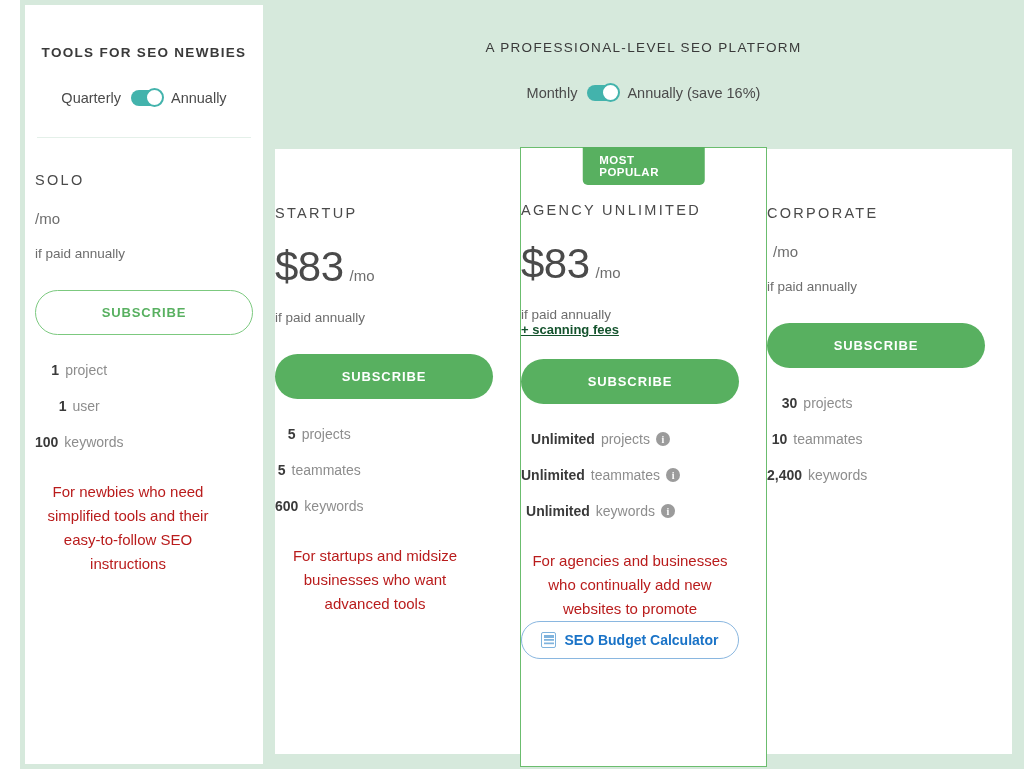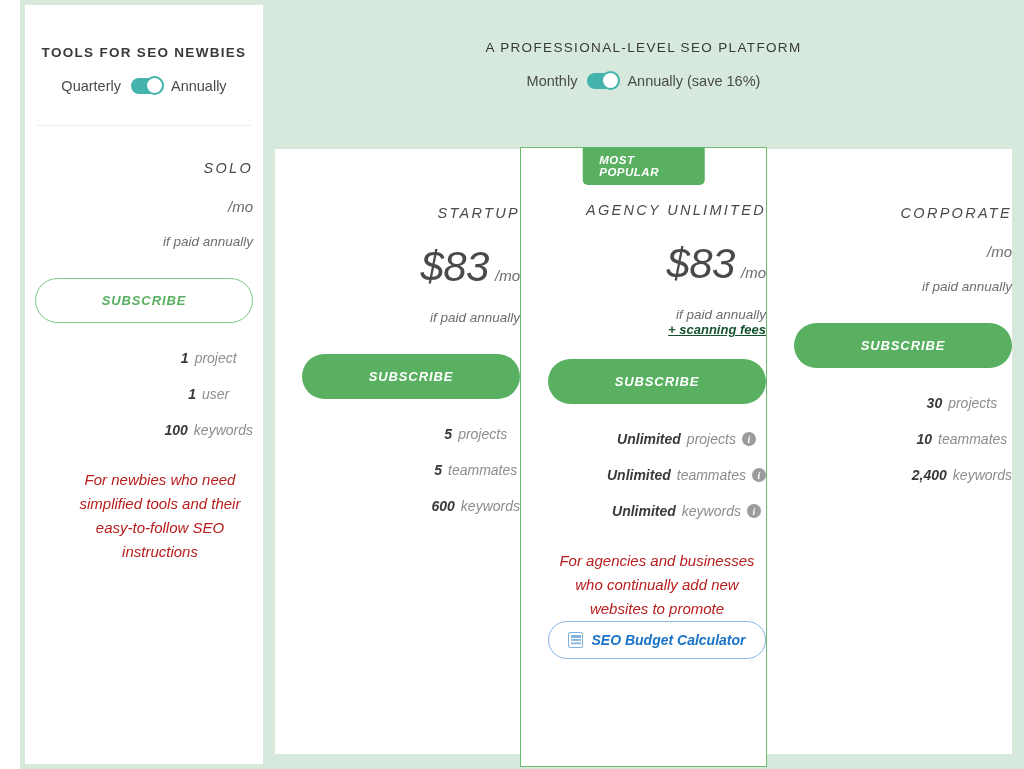--- a/index.html
+++ b/index.html
@@ -36,21 +36,21 @@
     font-weight: bold;
     letter-spacing: 1.3px;
     color: #3a3a3a;
     text-align: center;
   }
   .toggle-row {
     display: flex;
     align-items: center;
     justify-content: center;
     gap: 10px;
-    margin-top: 18px;
+    margin-top: 30px;
     font-size: 14.5px;
     color: #4a4a4a;
   }
   .switch {
     width: 30px; height: 16px;
     border-radius: 9px;
     background: #43b3ac;
     position: relative;
     flex: 0 0 auto;
     cursor: pointer;
@@ -97,24 +97,23 @@
     background: #ffffff;
     display: flex;
   }
 
   
   .card {
     flex: 1;
     position: relative;
     display: flex;
     flex-direction: column;
-    align-items: flex-end;
+    align-items: flex-start;
     padding-top: 56px;
     background: #ffffff;
-    font-style: italic;
   }
   .card.featured {
     border: 1.5px solid #6bbd6e;
     margin-top: -2px;
     margin-bottom: -13px;
     z-index: 3;
     padding-top: 54px;
   }
   .plan-name {
     font-size: 14.5px;
@@ -338,20 +337,21 @@
           </div>
           <div class="feature">
             <b>5</b>
             <span>teammates</span>
           </div>
           <div class="feature">
             <b>600</b>
             <span>keywords</span>
           </div>
         </div>
+        <div class="desc">For startups and midsize businesses who want advanced tools</div>
       </div>
 
       <div class="card featured">
         <div class="badge">MOST POPULAR</div>
         <div class="plan-name">AGENCY UNLIMITED</div>
         <div class="price-row">
           <span class="price">$83</span>
           <span class="per">/mo</span>
         </div>
         <div class="paid-note">if paid annually</div>

